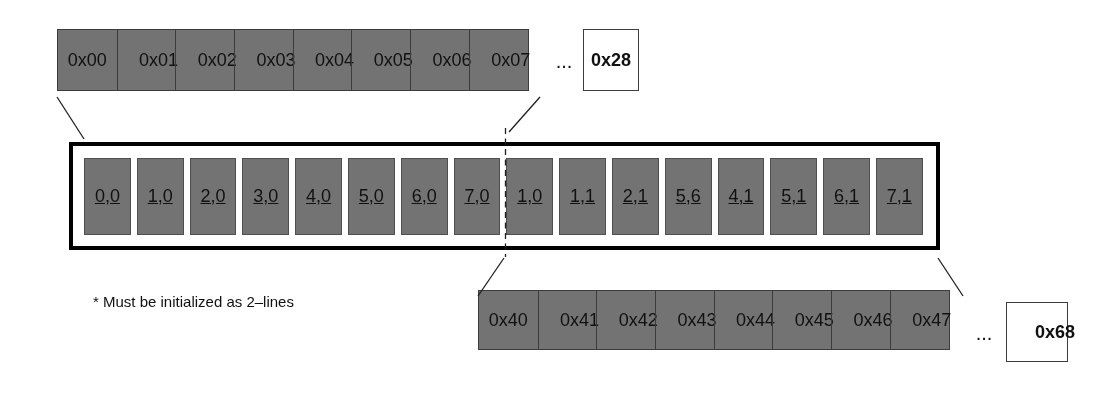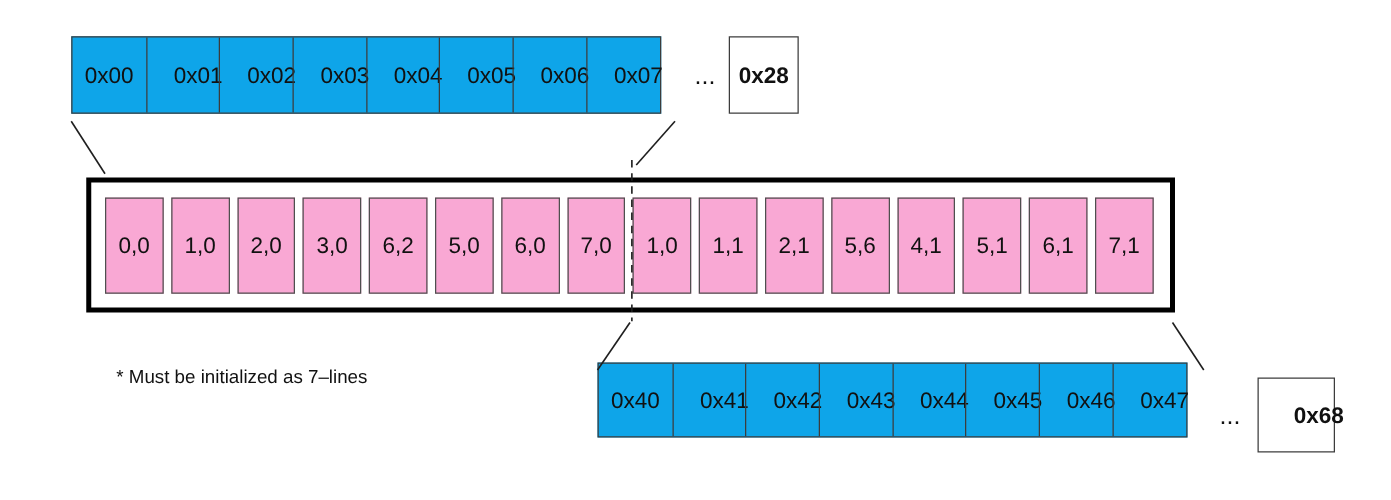--- a/index.html
+++ b/index.html
@@ -14,21 +14,21 @@
     height: 400px;
     background: #ffffff;
     overflow: hidden;
   }
 
   
   .addr-row {
     position: absolute;
     display: flex;
     border: 1.7px solid #3c3c3c;
-    background: #0ea5e9;
+    background: #737373;
     box-sizing: border-box;
   }
   .addr-row .addr-cell {
     width: 58.7px;
     display: flex;
     align-items: center;
     justify-content: center;
     font-size: 18px;
     color: #111111;
     box-sizing: border-box;
@@ -80,26 +80,27 @@
     display: flex;
     align-items: center;
     gap: 6px;
     padding: 0 8px 0 11px;
   }
   #buffer .buf-cell {
     flex: 0 0 46.8px;
     height: 77px;
     box-sizing: border-box;
     border: 1.7px solid #4f4f4f;
-    background: #f9a8d4;
+    background: #737373;
     display: flex;
     align-items: center;
     justify-content: center;
     font-size: 18px;
     color: #111111;
+    text-decoration: underline;
   }
 
   
   #note {
     position: absolute;
     left: 93px;
     top: 293px;
     font-size: 15px;
     color: #111111;
     white-space: nowrap;
@@ -134,35 +135,35 @@
 
   <span id="ellipsis-top" class="ellipsis">...</span>
 
   <div id="tail-top" class="tail-box">0x28</div>
 
   <div id="buffer">
       <div class="buf-cell">0,0</div>
       <div class="buf-cell">1,0</div>
       <div class="buf-cell">2,0</div>
       <div class="buf-cell">3,0</div>
-      <div class="buf-cell">6,2</div>
+      <div class="buf-cell">4,0</div>
       <div class="buf-cell">5,0</div>
       <div class="buf-cell">6,0</div>
       <div class="buf-cell">7,0</div>
       <div class="buf-cell">1,0</div>
       <div class="buf-cell">1,1</div>
       <div class="buf-cell">2,1</div>
       <div class="buf-cell">5,6</div>
       <div class="buf-cell">4,1</div>
       <div class="buf-cell">5,1</div>
       <div class="buf-cell">6,1</div>
       <div class="buf-cell">7,1</div>
     </div>
 
-  <div id="note">* Must be initialized as 7–lines</div>
+  <div id="note">* Must be initialized as 2–lines</div>
 
   <div id="bottom-row" class="addr-row">
       <div class="addr-cell">0x40</div>
       <div class="addr-cell">0x41</div>
       <div class="addr-cell">0x42</div>
       <div class="addr-cell">0x43</div>
       <div class="addr-cell">0x44</div>
       <div class="addr-cell">0x45</div>
       <div class="addr-cell">0x46</div>
       <div class="addr-cell">0x47</div>

